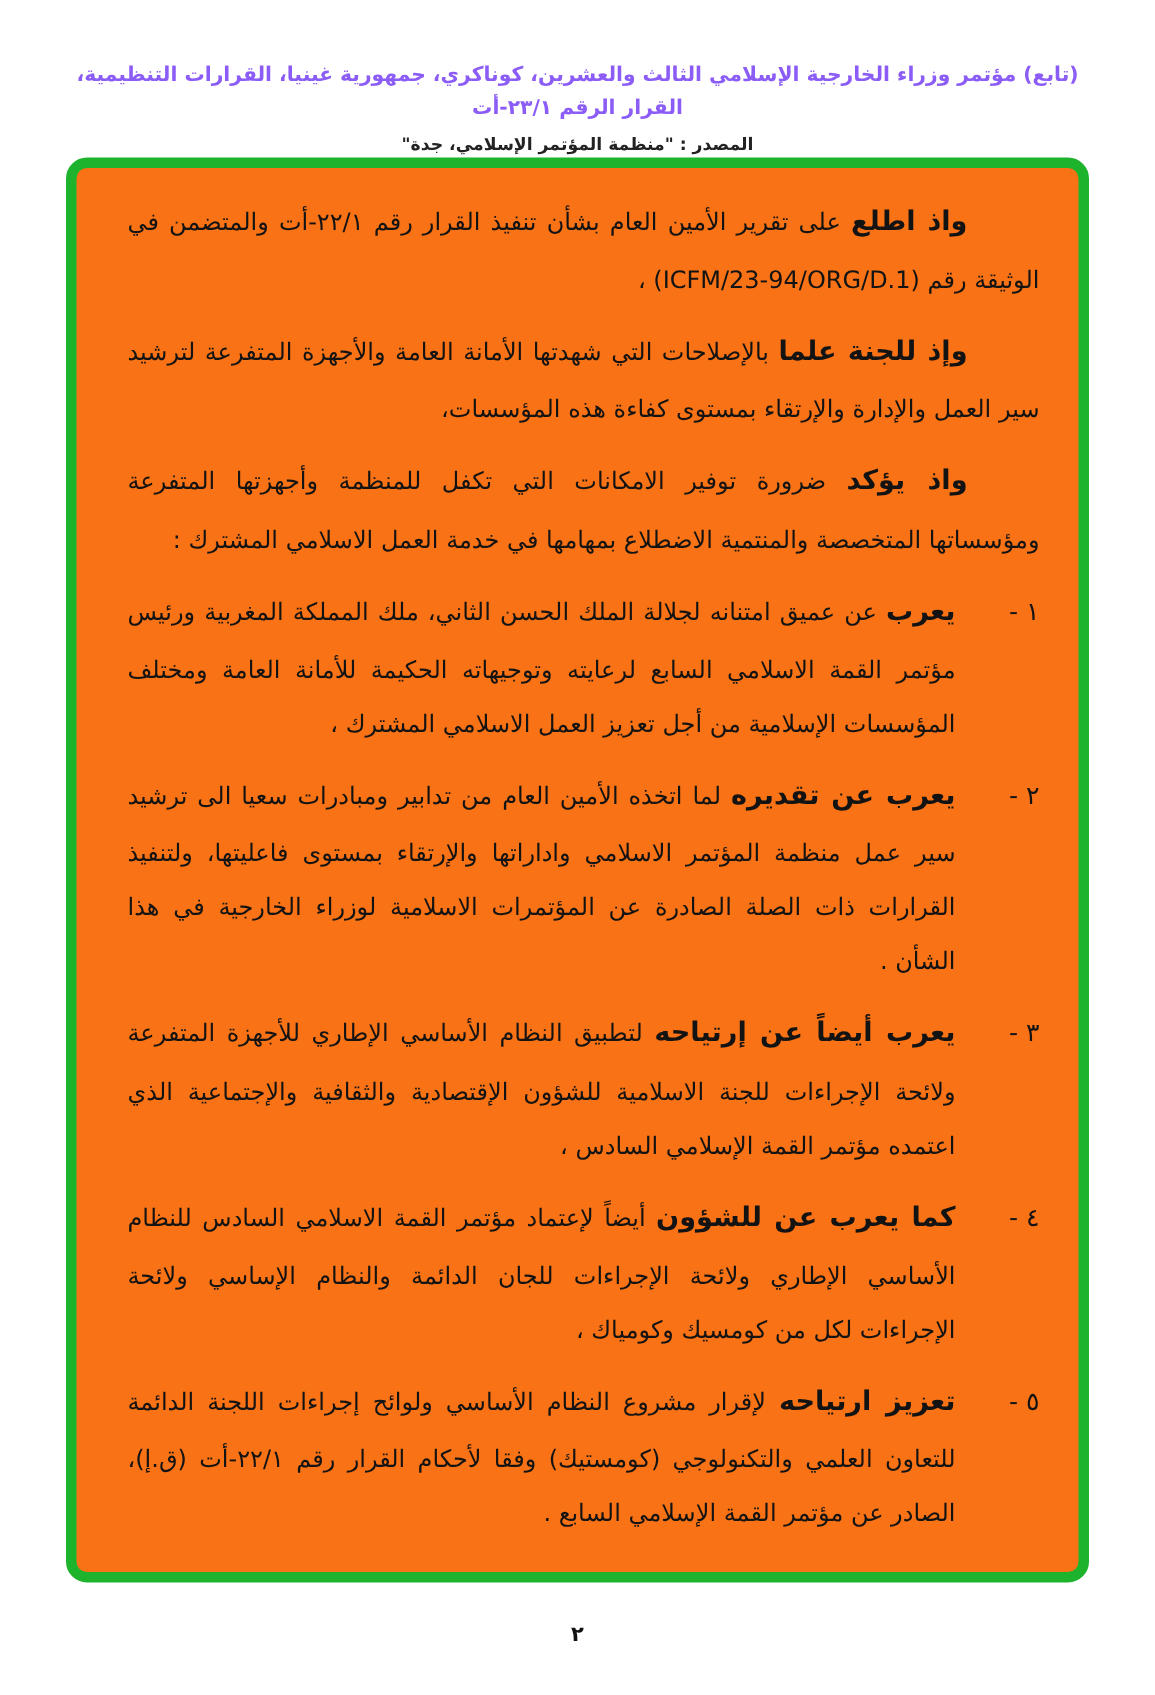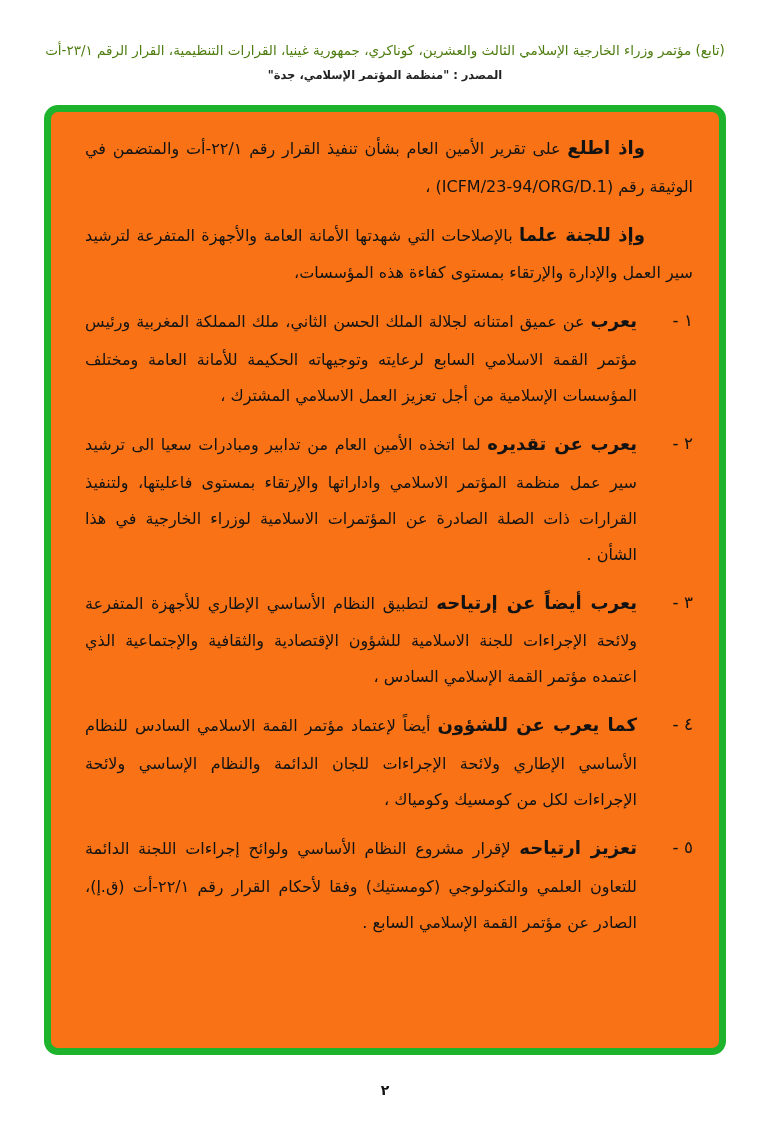--- a/index.html
+++ b/index.html
@@ -7,21 +7,21 @@
     width:770px;height:1130px;background:#ffffff;position:relative;
     font-family:"DejaVu Sans",sans-serif;color:#111;
     -webkit-font-smoothing:antialiased;overflow:hidden;
   }
   
   .doc-header{
     position:absolute;top:40px;left:40px;width:690px;
     text-align:center;direction:rtl;
   }
   .doc-header .h1{
-    font-size:13.5px;font-weight:400;line-height:1.6;color:#4d7c0f;
+    font-size:13.5px;font-weight:700;line-height:1.6;color:#8b5cf6;
   }
   .doc-header .h2{
     font-size:11.5px;font-weight:700;margin-top:6px;color:#222;
   }
   
   .green-box{
     position:absolute;left:44px;top:105px;width:682px;height:950px;
     border:7px solid #1db32c;border-radius:14px;box-sizing:border-box;
     background:#f97316;overflow:hidden;
   }
@@ -60,20 +60,24 @@
       <span class="lead">واذ اطلع</span>
       <span>على تقرير الأمين العام بشأن تنفيذ القرار رقم ٢٢/١-أت والمتضمن في الوثيقة رقم (ICFM/23-94/ORG/D.1) ،</span>
     </p>
 
     <p class="para">
       <span class="lead">وإذ للجنة علما</span>
       <span>بالإصلاحات التي شهدتها الأمانة العامة والأجهزة المتفرعة لترشيد سير العمل والإدارة والإرتقاء بمستوى كفاءة هذه المؤسسات،</span>
     </p>
 
 
+    <p class="para">
+      <span class="lead">واذ يؤكد</span>
+      <span>ضرورة توفير الامكانات التي تكفل للمنظمة وأجهزتها المتفرعة ومؤسساتها المتخصصة والمنتمية الاضطلاع بمهامها في خدمة العمل الاسلامي المشترك :</span>
+    </p>
 
     <div class="item">
       <div class="num">١ -</div>
       <p class="itext">
         <span class="lead">يعرب</span>
         <span>عن عميق امتنانه لجلالة الملك الحسن الثاني، ملك المملكة المغربية ورئيس مؤتمر القمة الاسلامي السابع لرعايته وتوجيهاته الحكيمة للأمانة العامة ومختلف المؤسسات الإسلامية من أجل تعزيز العمل الاسلامي المشترك ،</span>
       </p>
     </div>
 
     <div class="item">

